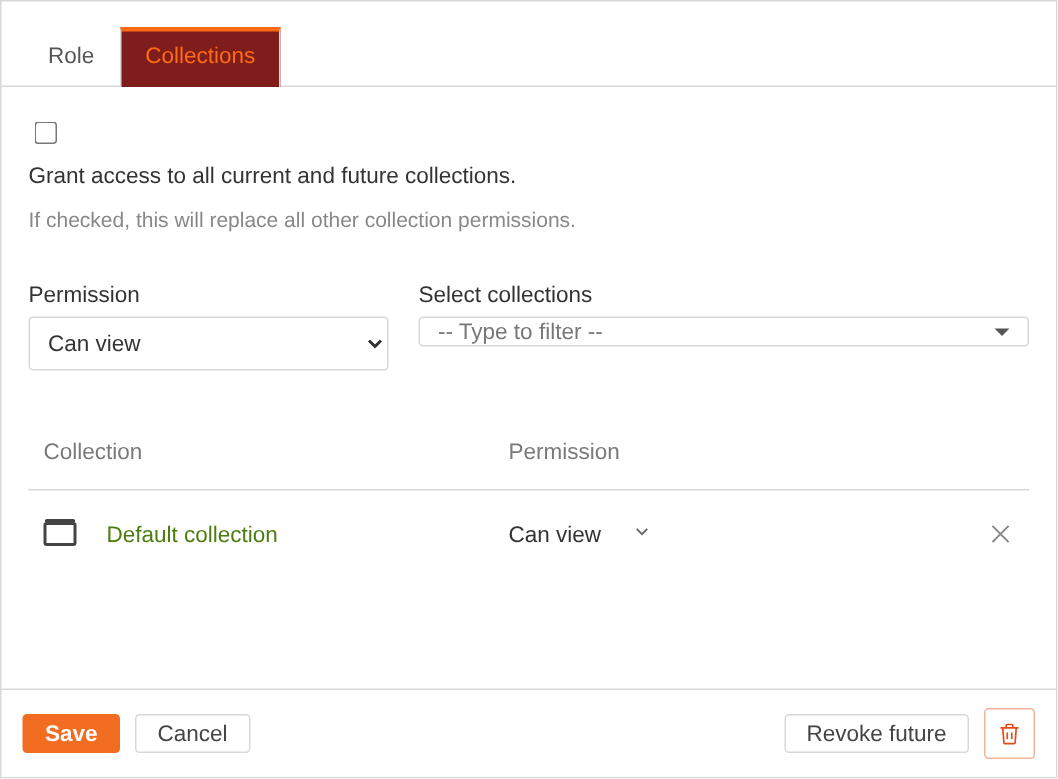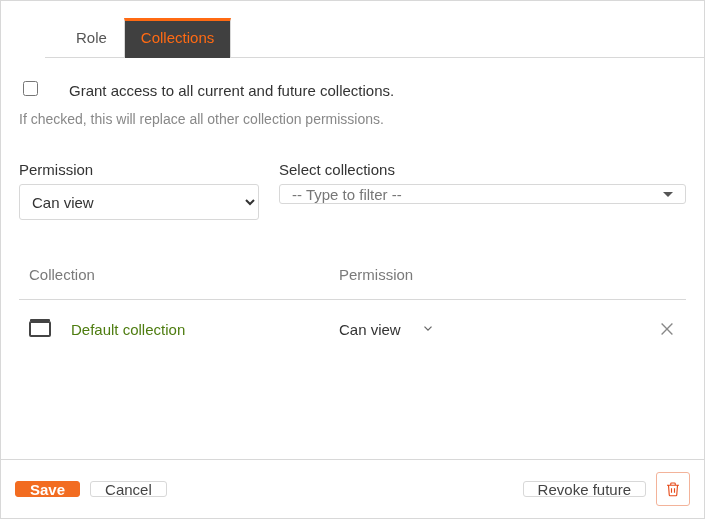--- a/index.html
+++ b/index.html
@@ -47,49 +47,49 @@
     display: flex; align-items: center; justify-content: center;
     cursor: pointer;
     color: #555;
   }
   .close-btn svg { width: 18px; height: 18px; stroke: currentColor; stroke-width: 1.5; fill:none;}
   .tabs {
     display: flex;
     padding: 0 14px;
     margin-top: 16px;
     border-bottom: 1px solid var(--border);
-    margin-left: 44px;
   }
   .tab {
     padding: 10px 16px 12px;
     font-size: 15px;
     color: #555;
     cursor: pointer;
     border: 1px solid transparent;
     border-bottom: none;
     position: relative;
     top: 1px;
   }
   .tab.active {
     color: var(--orange-bright);
     border-color: var(--border);
     border-top: 3px solid var(--orange-bright);
-    background: #404040;
+    background: #7f1d1d;
     padding-top: 8px;
   }
   .body {
     padding: 20px 18px 8px;
     flex: 1;
     overflow: auto;
   }
   .check-row {
     display: flex;
-    align-items: flex-end;
-    gap: 28px;
-    font-size: 15px;
+    align-items: flex-start;
+    gap: 10px;
+    font-size: 15px;
+    flex-direction: column;
   }
   .check-row input[type=checkbox]{
     width:15px; height:15px;
   }
   .hint {
     margin-top: 12px;
     color: var(--muted);
     font-size: 14px;
   }
   .grid2 {
@@ -166,21 +166,21 @@
   .row-x svg { width:100%; height:100%; stroke:currentColor; stroke-width:1.5; fill:none;}
   .footer {
     border-top: 1px solid var(--border);
     padding: 12px 14px;
     display: flex;
     align-items: center;
     justify-content: space-between;
   }
   .footer-left, .footer-right { display:flex; gap:10px; align-items:center;}
   .btn {
-    height: 16px;
+    height: 26px;
     padding: 0 14px;
     border-radius: 3px;
     font-size: 15px;
     cursor: pointer;
     display:flex; align-items:center;
     border: 1px solid var(--border);
     background: #fff;
     color: #444;
   }
   .btn.primary {

